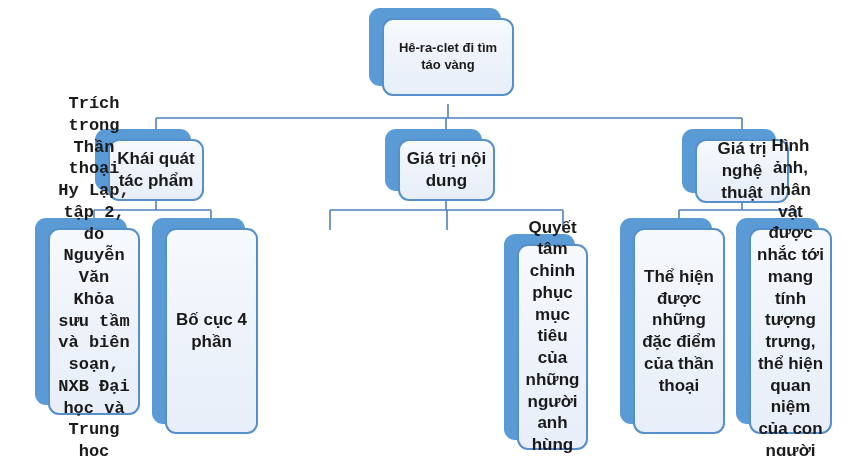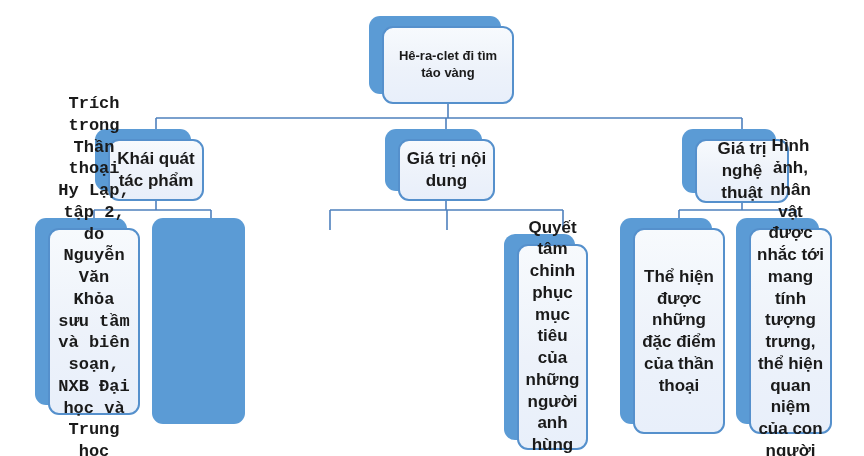--- a/index.html
+++ b/index.html
@@ -31,21 +31,21 @@
     border-radius:11px;
     background:linear-gradient(180deg,#f7fafd 0%,#edf2fa 55%,#e8effa 100%);
     display:flex;flex-direction:column;justify-content:center;
     text-align:center;
     padding:4px 5px;
     color:#1a1a1a;
     font-weight:bold;
     font-size:17px;
     line-height:1.28;
   }
-  #n-root{left:369px;top:16px;width:145px;height:88px;}
+  #n-root{left:369px;top:8px;width:145px;height:88px;}
   #n-root .front{font-size:13px;}
   #n-b0{left:95px;top:129px;width:109px;height:72px;}
   #n-b1{left:385px;top:129px;width:110px;height:72px;}
   #n-b2{left:682px;top:129px;width:107px;height:74px;}
   #n-l0{left:35px;top:218px;width:105px;height:197px;font-family:Liberation Mono, monospace;}
   #n-l1{left:152px;top:218px;width:106px;height:216px;}
   #n-l2{left:271px;top:218px;width:105px;height:216px;}
   #n-l3{left:388px;top:218px;width:105px;height:216px;}
   #n-l4{left:504px;top:234px;width:84px;height:216px;}
   #n-l5{left:620px;top:218px;width:105px;height:216px;}
@@ -93,20 +93,23 @@
 
   <div class="node" id="n-l0">
     <div class="back"></div>
     <div class="front">
       <span>Trích trong Thần thoại Hy Lạp, tập 2, do Nguyễn Văn Khỏa sưu tầm và biên soạn, NXB Đại học và Trung học chuyên nghiệp, Hà Nội, 1986.</span>
     </div>
   </div>
 
   <div class="node" id="n-l1">
     <div class="back"></div>
+    <div class="front">
+      <span>Bố cục 4 phần</span>
+    </div>
   </div>
 
 
 
   <div class="node" id="n-l4">
     <div class="back"></div>
     <div class="front">
       <span>Quyết tâm chinh phục mục tiêu của những người anh hùng cổ đại</span>
     </div>
   </div>

